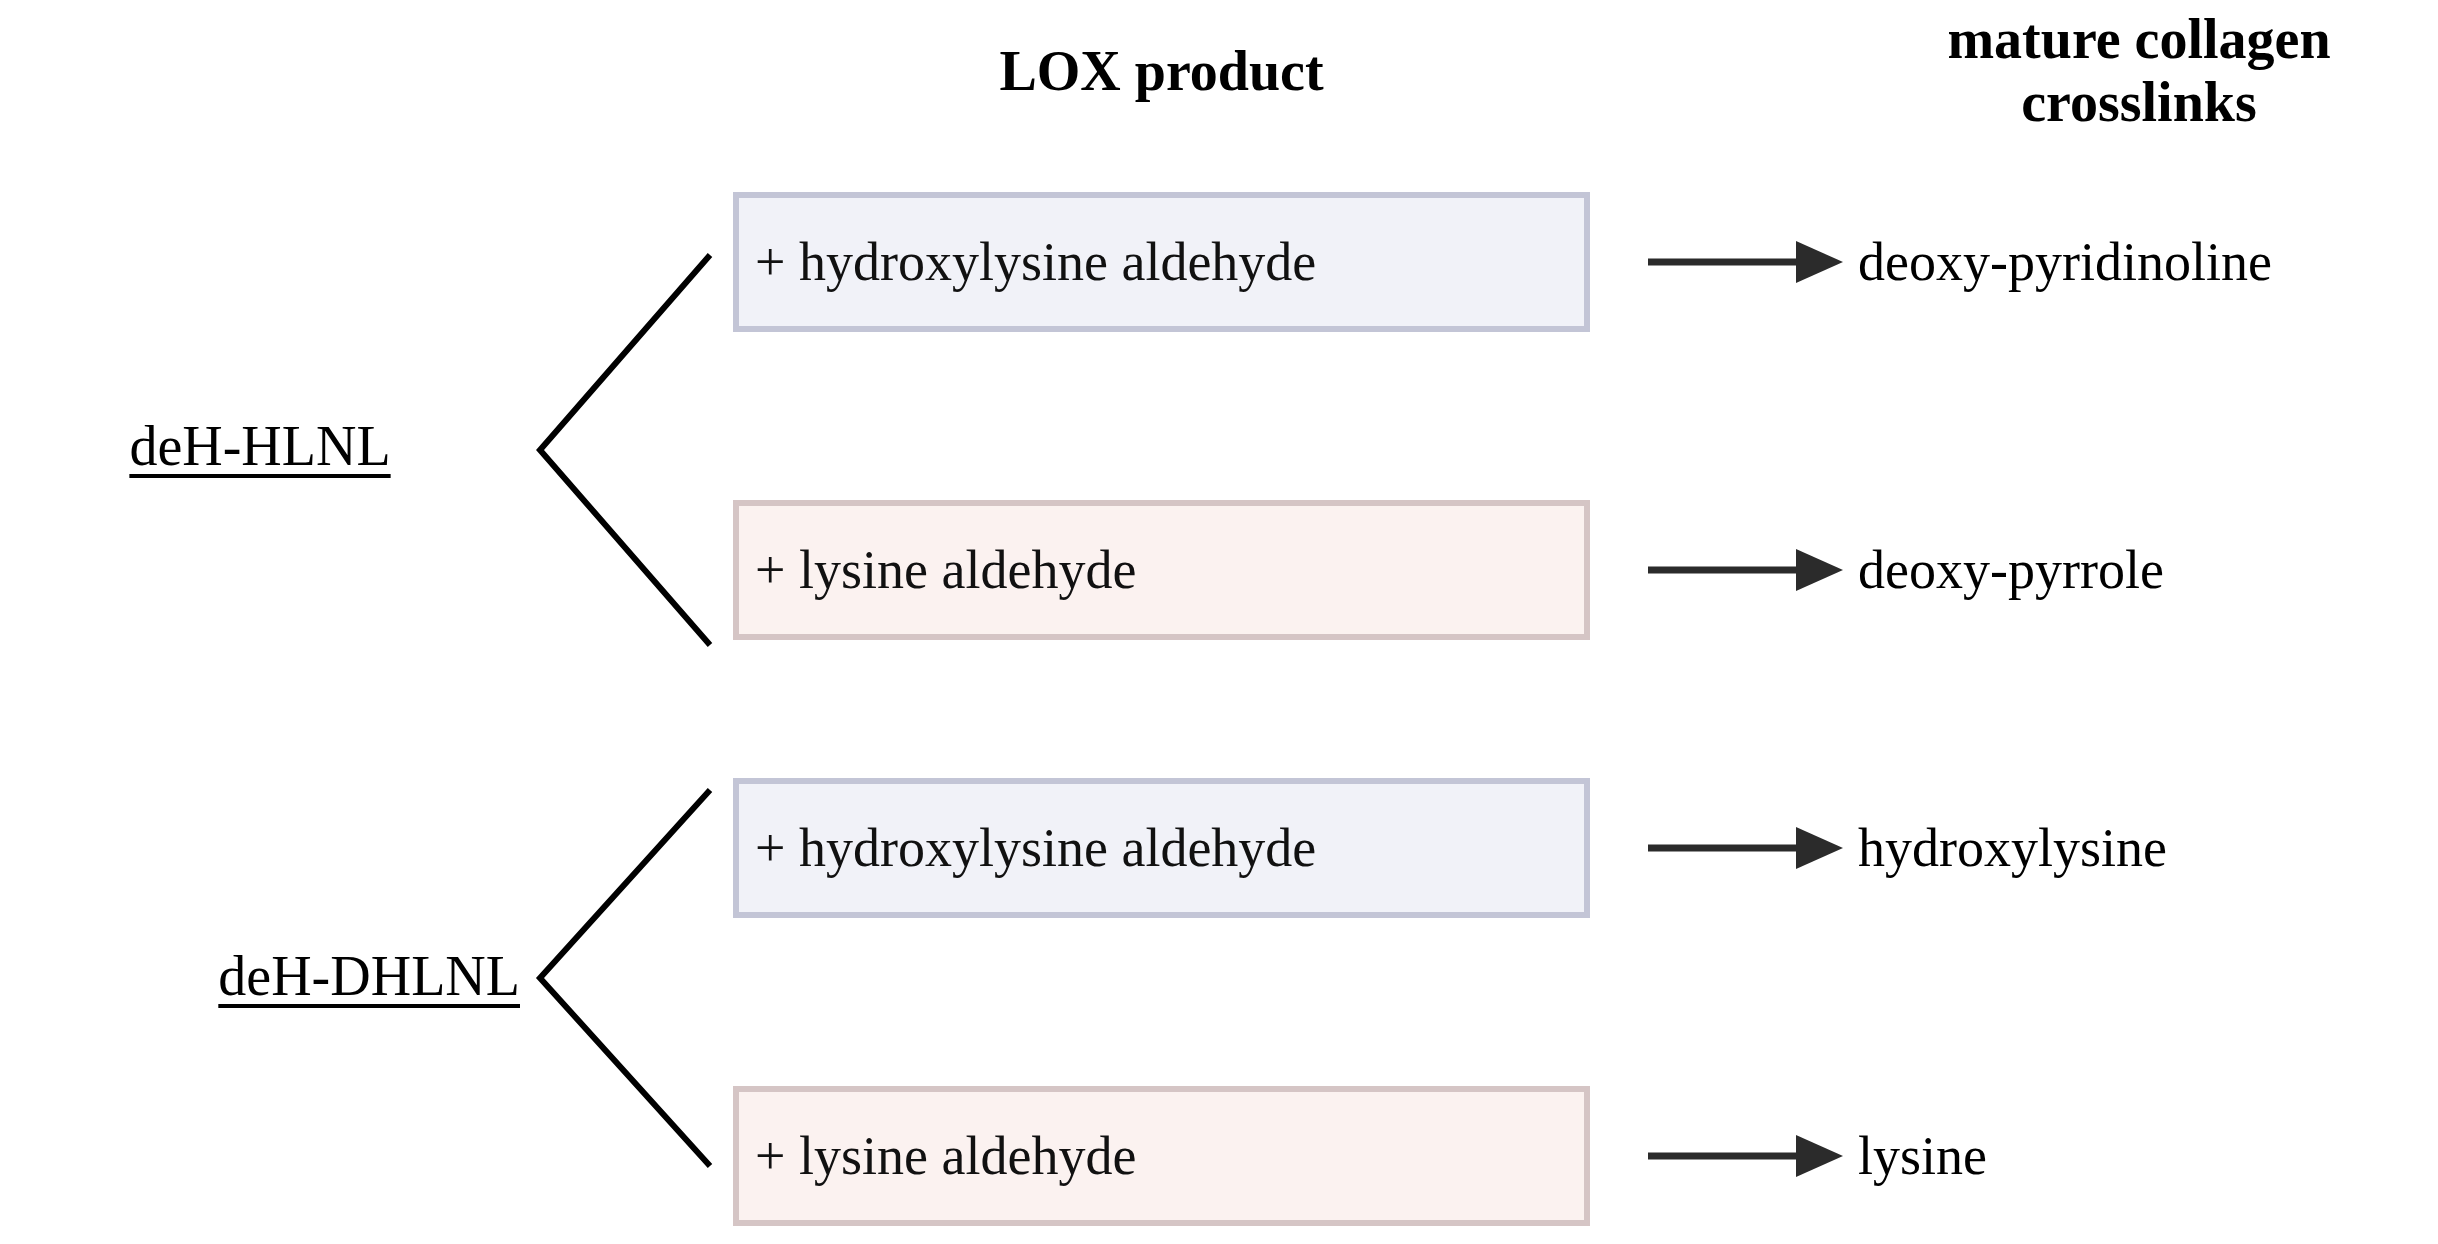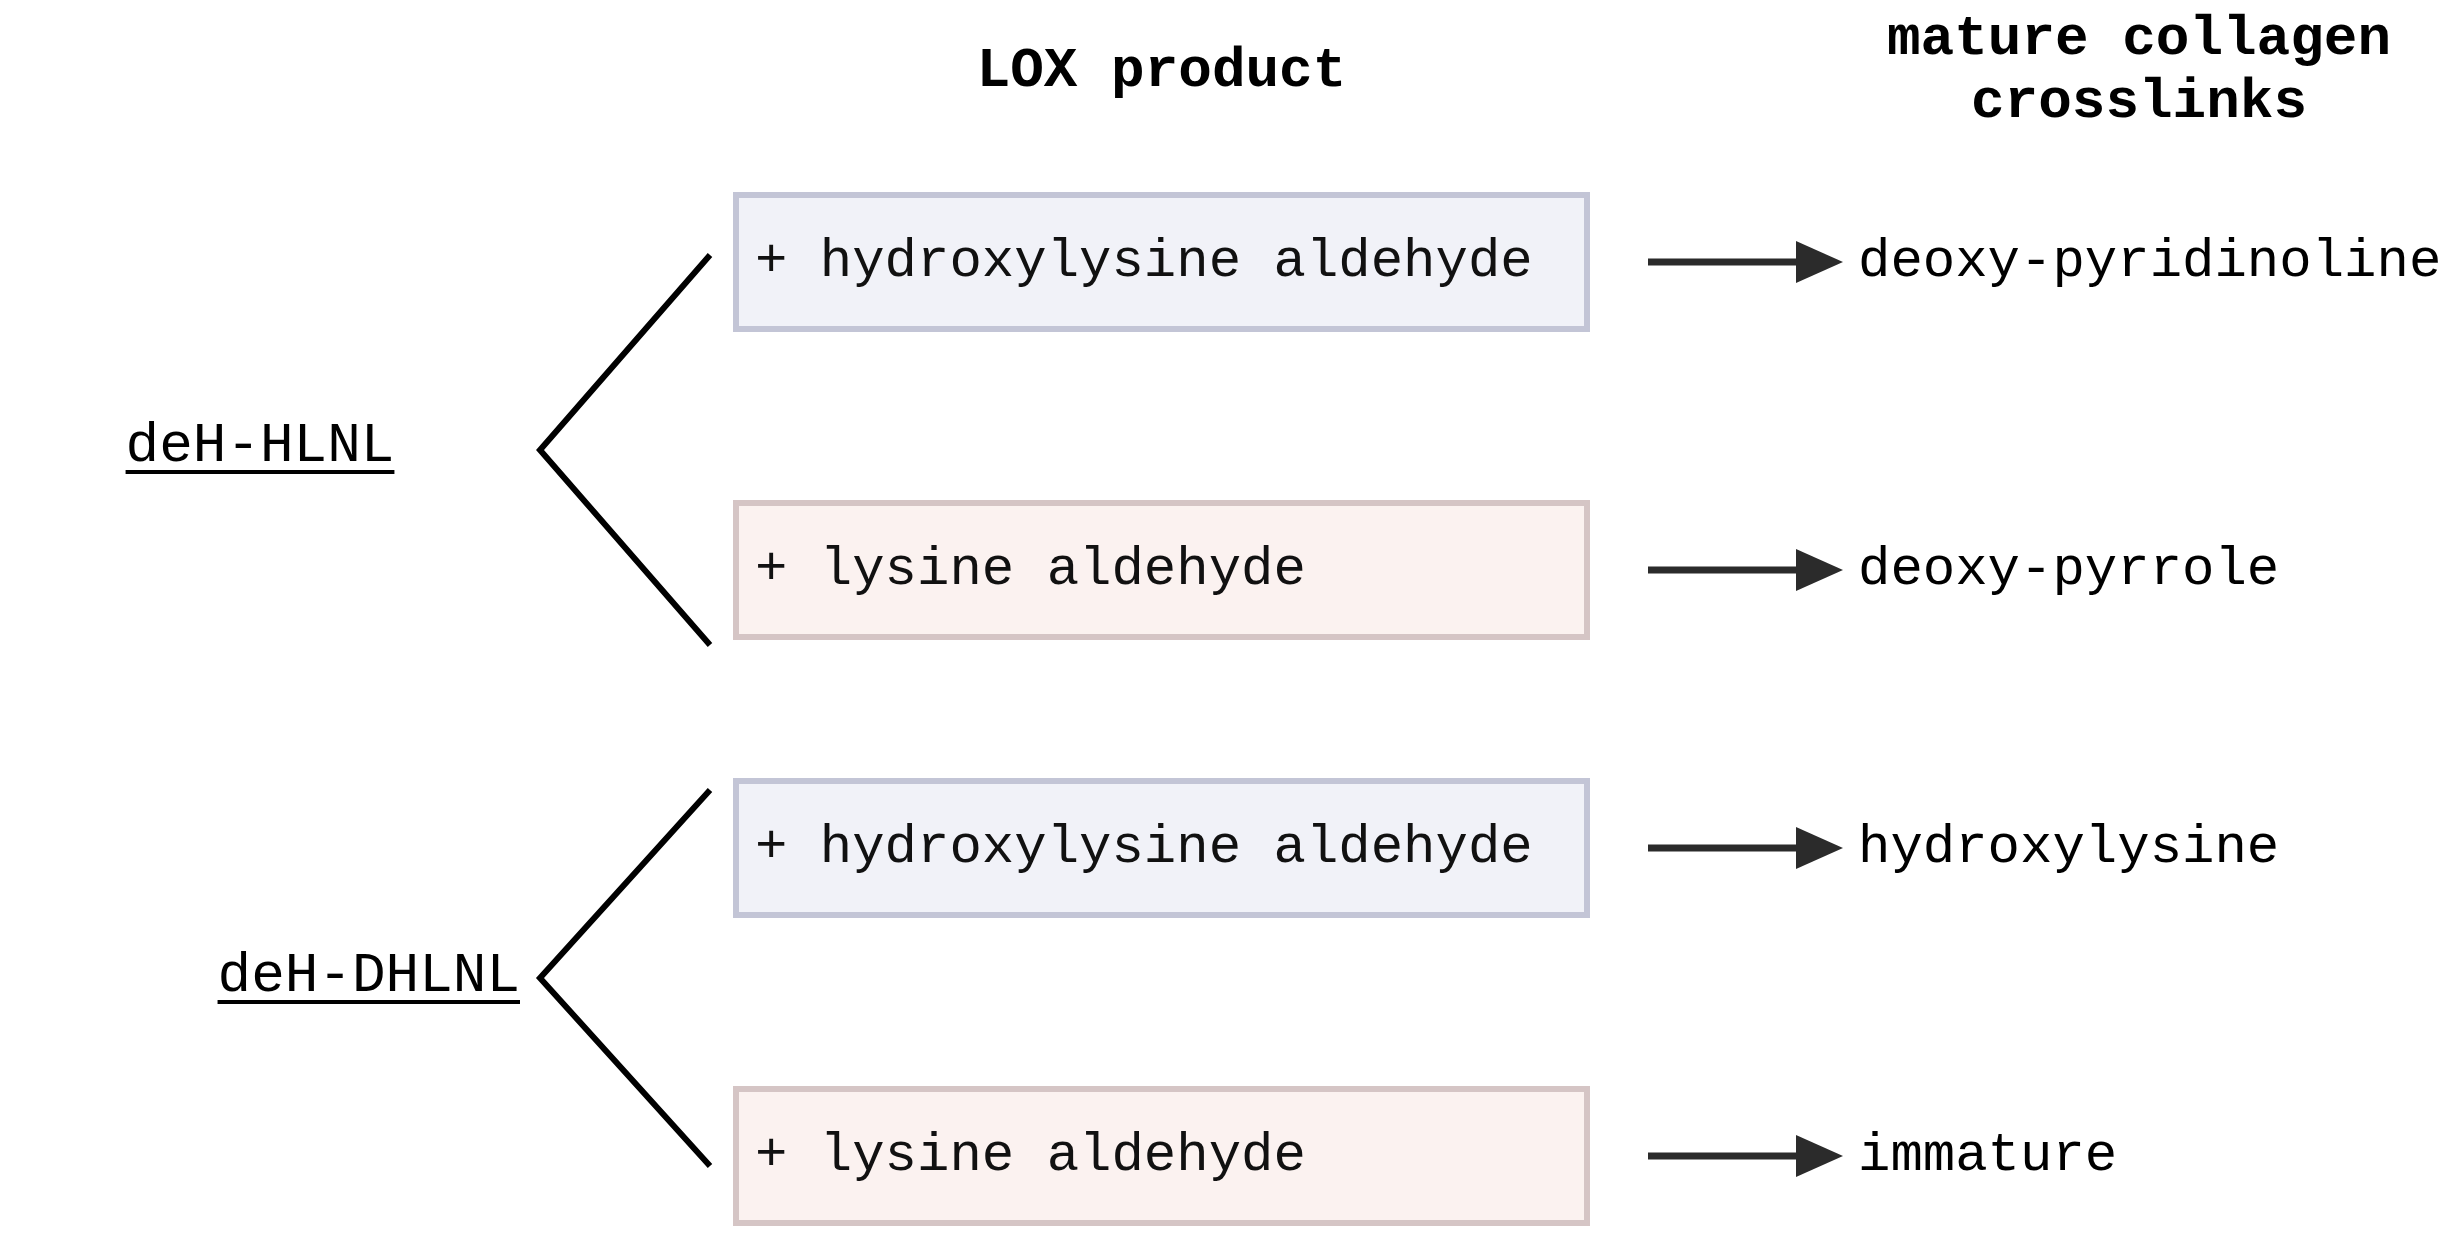--- a/index.html
+++ b/index.html
@@ -7,21 +7,21 @@
     margin: 0;
     padding: 0;
     background: #ffffff;
   }
   #stage {
     position: relative;
     width: 2438px;
     height: 1244px;
     background: #ffffff;
     overflow: hidden;
-    font-family: Liberation Mono, monospace;
+    font-family: Liberation Serif, serif;
     color: #000000;
   }
   .abs { position: absolute; }
 
   
   .col-header {
     font-weight: bold;
     font-size: 56px;
     line-height: 1.12;
     text-align: center;
@@ -186,15 +186,15 @@
       <polygon class="arrow-head" points="1796,1135 1843,1156 1796,1177"></polygon>
     </g>
   </svg>
 
   <div class="abs outcome-label" id="outcome-0">deoxy-pyridinoline</div>
 
   <div class="abs outcome-label" id="outcome-1">deoxy-pyrrole</div>
 
   <div class="abs outcome-label" id="outcome-2">hydroxylysine</div>
 
-  <div class="abs outcome-label" id="outcome-3">immature</div>
+  <div class="abs outcome-label" id="outcome-3">lysine</div>
 
 </div>
 
 </body></html>

